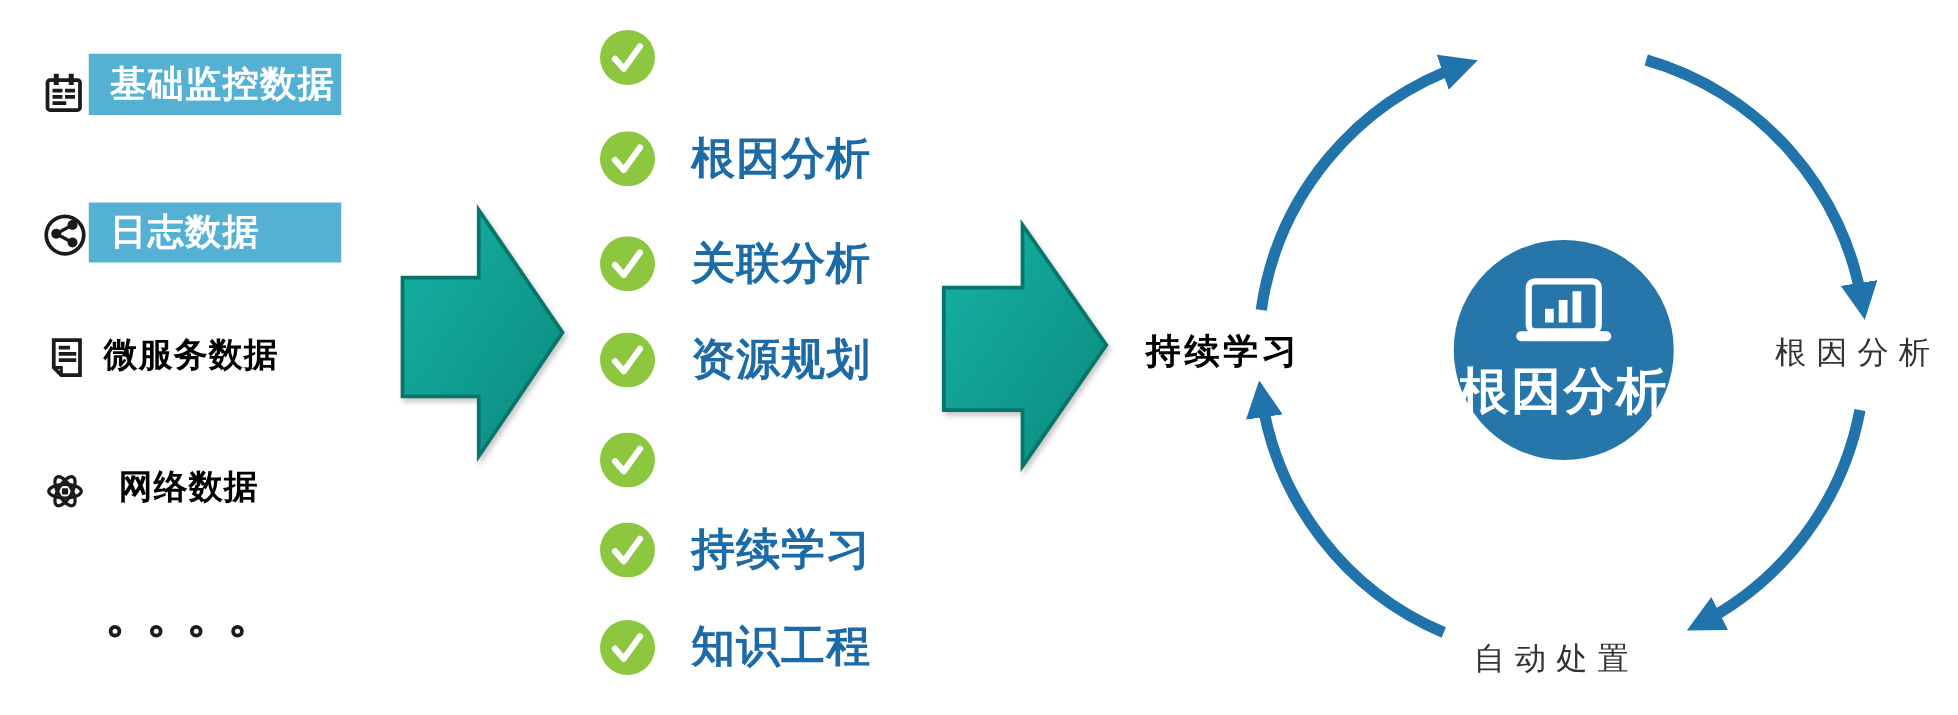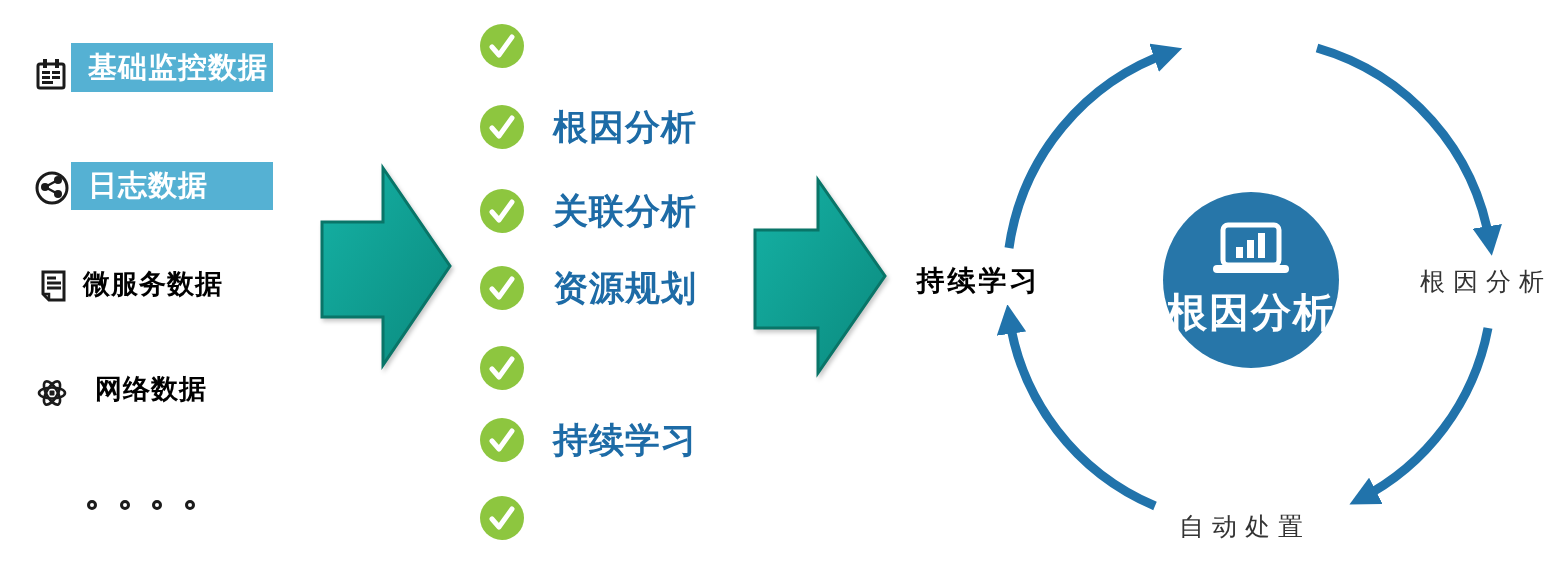--- a/index.html
+++ b/index.html
@@ -148,20 +148,21 @@
   <svg class="cap-check" style="top:418px" viewBox="0 0 44 44">
       <circle cx="22" cy="22" r="22" fill="#8dc63f"></circle>
       <path d="M12 23 L19 31 L32 13" fill="none" stroke="#ffffff" stroke-width="5" stroke-linecap="round" stroke-linejoin="round"></path>
     </svg>
   <div class="cap-label" style="top:419px">持续学习</div>
 
   <svg class="cap-check" style="top:496px" viewBox="0 0 44 44">
       <circle cx="22" cy="22" r="22" fill="#8dc63f"></circle>
       <path d="M12 23 L19 31 L32 13" fill="none" stroke="#ffffff" stroke-width="5" stroke-linecap="round" stroke-linejoin="round"></path>
     </svg>
+  <div class="cap-label" style="top:497px">知识工程</div>
 
   <svg class="abs arrow-shadow" style="left:748px;top:172px" width="145" height="210" viewBox="0 0 145 210">
     <defs>
       <linearGradient id="teal2" x1="0" y1="0" x2="1" y2="1">
         <stop offset="0" stop-color="#15b2a5"></stop>
           <stop offset="1" stop-color="#0b8a7e"></stop>
       </linearGradient>
     </defs>
     <polygon points="7,58 70,58 70,8 137,104 70,201 70,156 7,156" fill="url(#teal2)" stroke="#097568" stroke-width="3"></polygon>
   </svg>

